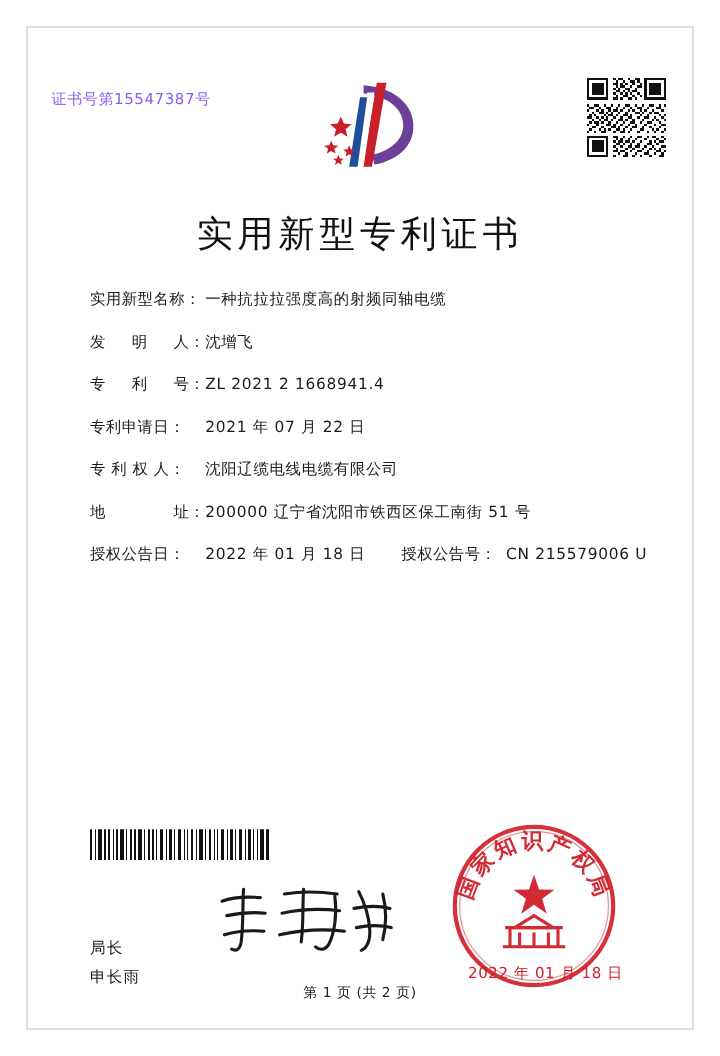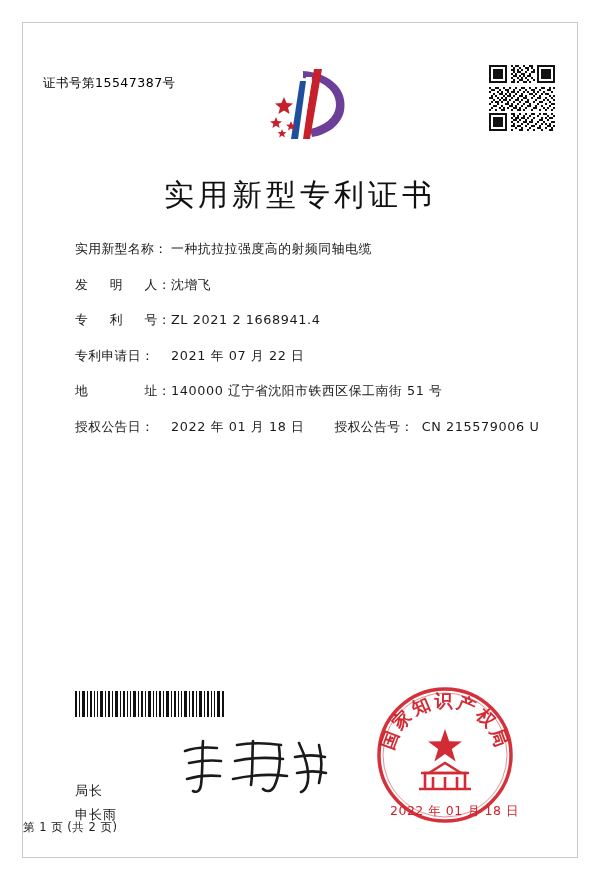--- a/index.html
+++ b/index.html
@@ -25,21 +25,21 @@
     background: #ffffff;
     box-sizing: border-box;
   }
   
   .cert-no {
     position: absolute;
     left: 20px;
     top: 52px;
     font-size: 12.5px;
     letter-spacing: 0.5px;
-    color: #000000;
+    color: #8b5cf6;
   }
   
   .logo {
     position: absolute;
     left: 225px;
     top: 40px;
     width: 110px;
     height: 80px;
   }
   .qr {
@@ -156,20 +156,21 @@
     font-size: 12.5px;
     color: #d0202a;
     letter-spacing: 0.5px;
   }
   
   .footer {
     position: absolute;
     left: 0;
     right: 0;
     bottom: 22px;
+    text-align: center;
     font-size: 11.5px;
     color: #222;
     letter-spacing: 0.5px;
   }
 </style>
 </head>
 <body>
 
 <div class="page">
 
@@ -456,27 +457,31 @@
         <span>号：</span>
       </span>
       <span class="f-value">ZL 2021 2 1668941.4</span>
     </div>
 
     <div class="field-row">
       <span class="f-label">专利申请日：</span>
       <span class="f-value">2021 年 07 月 22 日</span>
     </div>
 
+    <div class="field-row">
+      <span class="f-label">专 利 权 人：</span>
+      <span class="f-value">沈阳辽缆电线电缆有限公司</span>
+    </div>
 
     <div class="field-row">
       <span class="f-label spread">
         <span>地</span>
         <span>址：</span>
       </span>
-      <span class="f-value">140000 辽宁省沈阳市铁西区保工南街 51 号</span>
+      <span class="f-value">200000 辽宁省沈阳市铁西区保工南街 51 号</span>
     </div>
 
     <div class="field-row dual">
       <span class="f-label">授权公告日：</span>
       <span class="f-value">2022 年 01 月 18 日</span>
       <span class="second-label">授权公告号：</span>
       <span class="second-value">CN 215579006 U</span>
     </div>
 
   </div>

